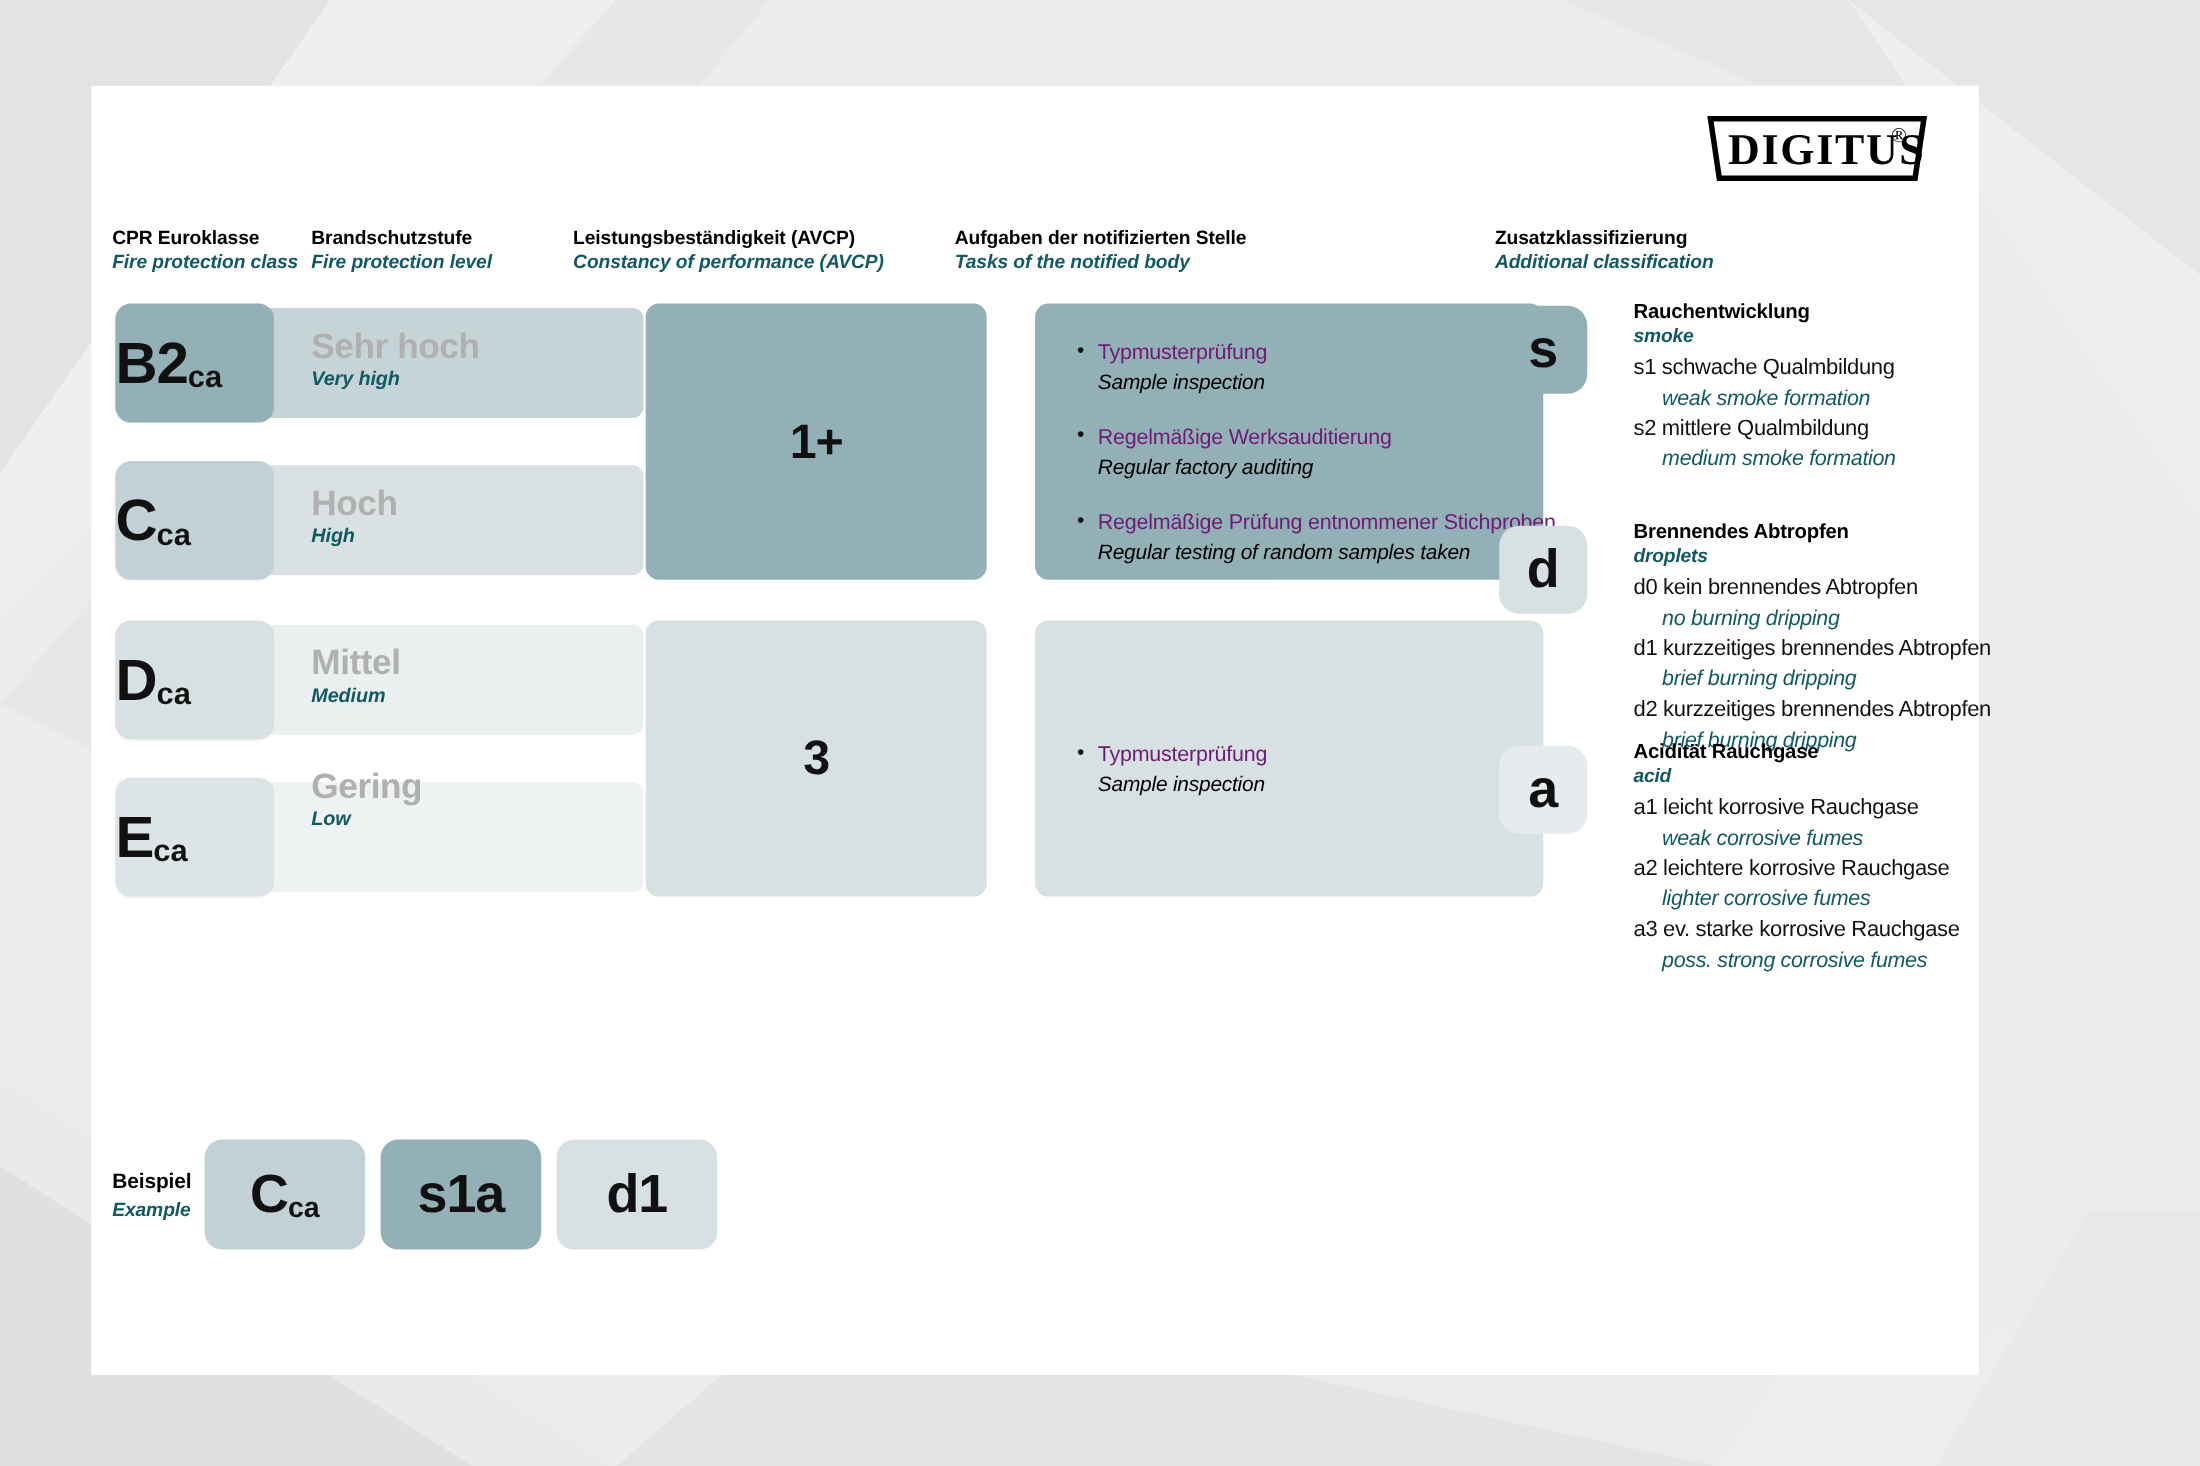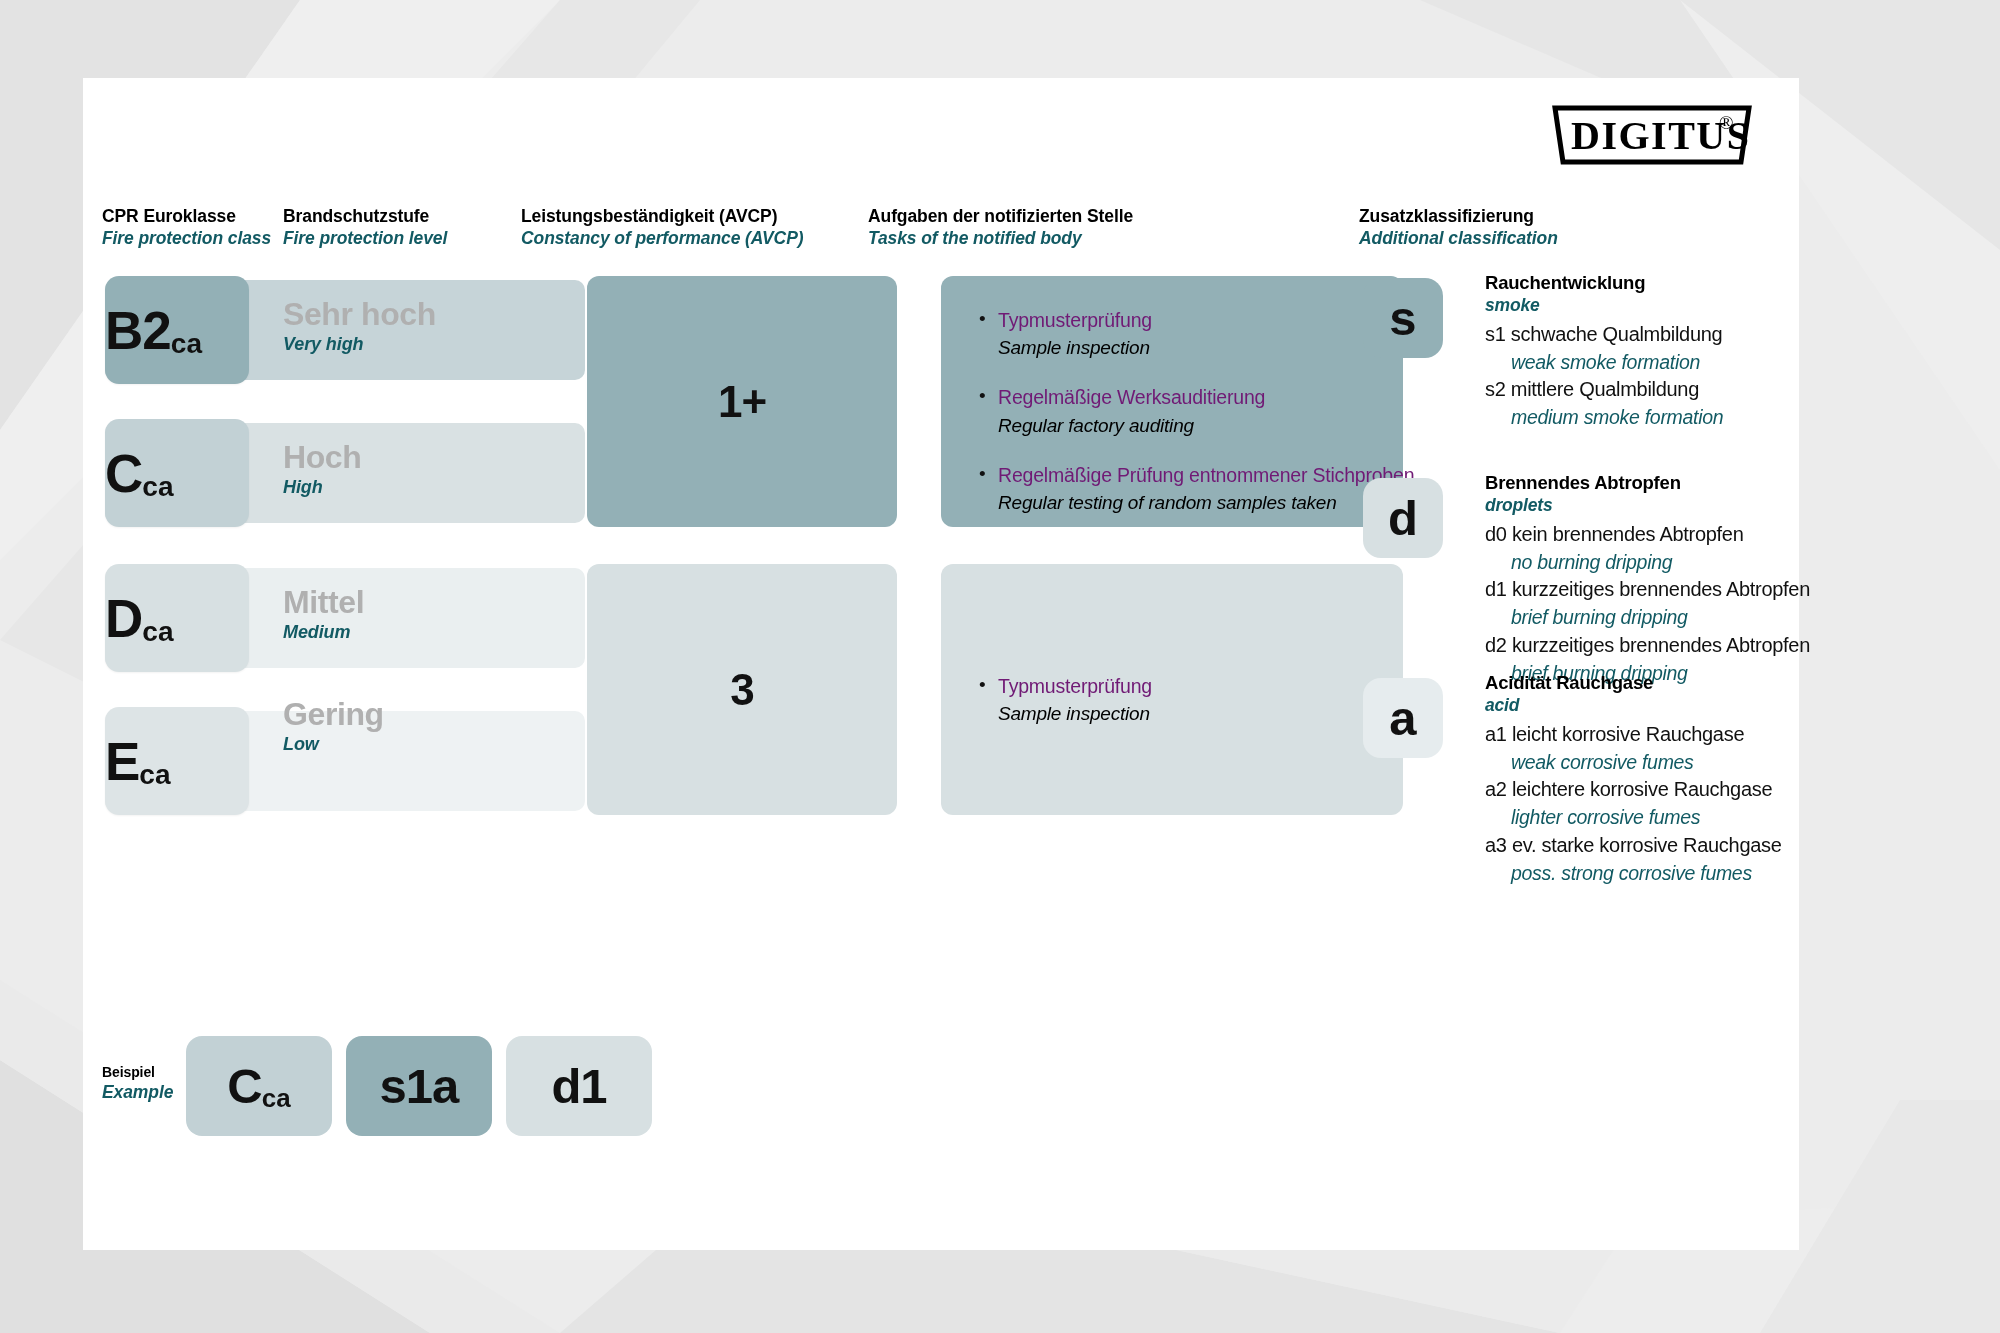--- a/index.html
+++ b/index.html
@@ -79,21 +79,21 @@
   .addbadge span{font-size:49px;font-weight:bold;color:#111;line-height:1;}
   .addbody{position:absolute;left:122px;top:-6px;white-space:nowrap;}
   .add-title{font-size:18.5px;font-weight:bold;color:#000;line-height:1.2;letter-spacing:-0.2px;}
   .add-sub{font-size:17.5px;font-weight:bold;font-style:italic;color:#125a63;line-height:1.3;letter-spacing:-0.2px;margin-bottom:4px;}
   .add-row{margin-top:1px;}
   .add-de{font-size:20px;color:#111;line-height:1.38;letter-spacing:-0.3px;}
   .add-en{font-size:19.5px;font-style:italic;color:#125a63;line-height:1.38;letter-spacing:-0.3px;padding-left:26px;}
 
   
   .ex-label{position:absolute;line-height:1.3;}
-  .ex-label .de{font-size:14px;display:block;}
+  .ex-label .de{font-size:19px;display:block;}
   .ex-label .en{font-size:17.5px;display:block;}
   .exbox{
     position:absolute;top:958px;width:116px;height:100px;border-radius:16px;
     display:flex;align-items:center;justify-content:center;
   }
   .exbox .lbl{font-size:49px;font-weight:bold;color:#111;line-height:1;letter-spacing:-1px;}
   .exbox .lbl sub{font-size:.53em;letter-spacing:0;vertical-align:baseline;position:relative;top:.17em;}
 </style>
 </head>
 <body>

